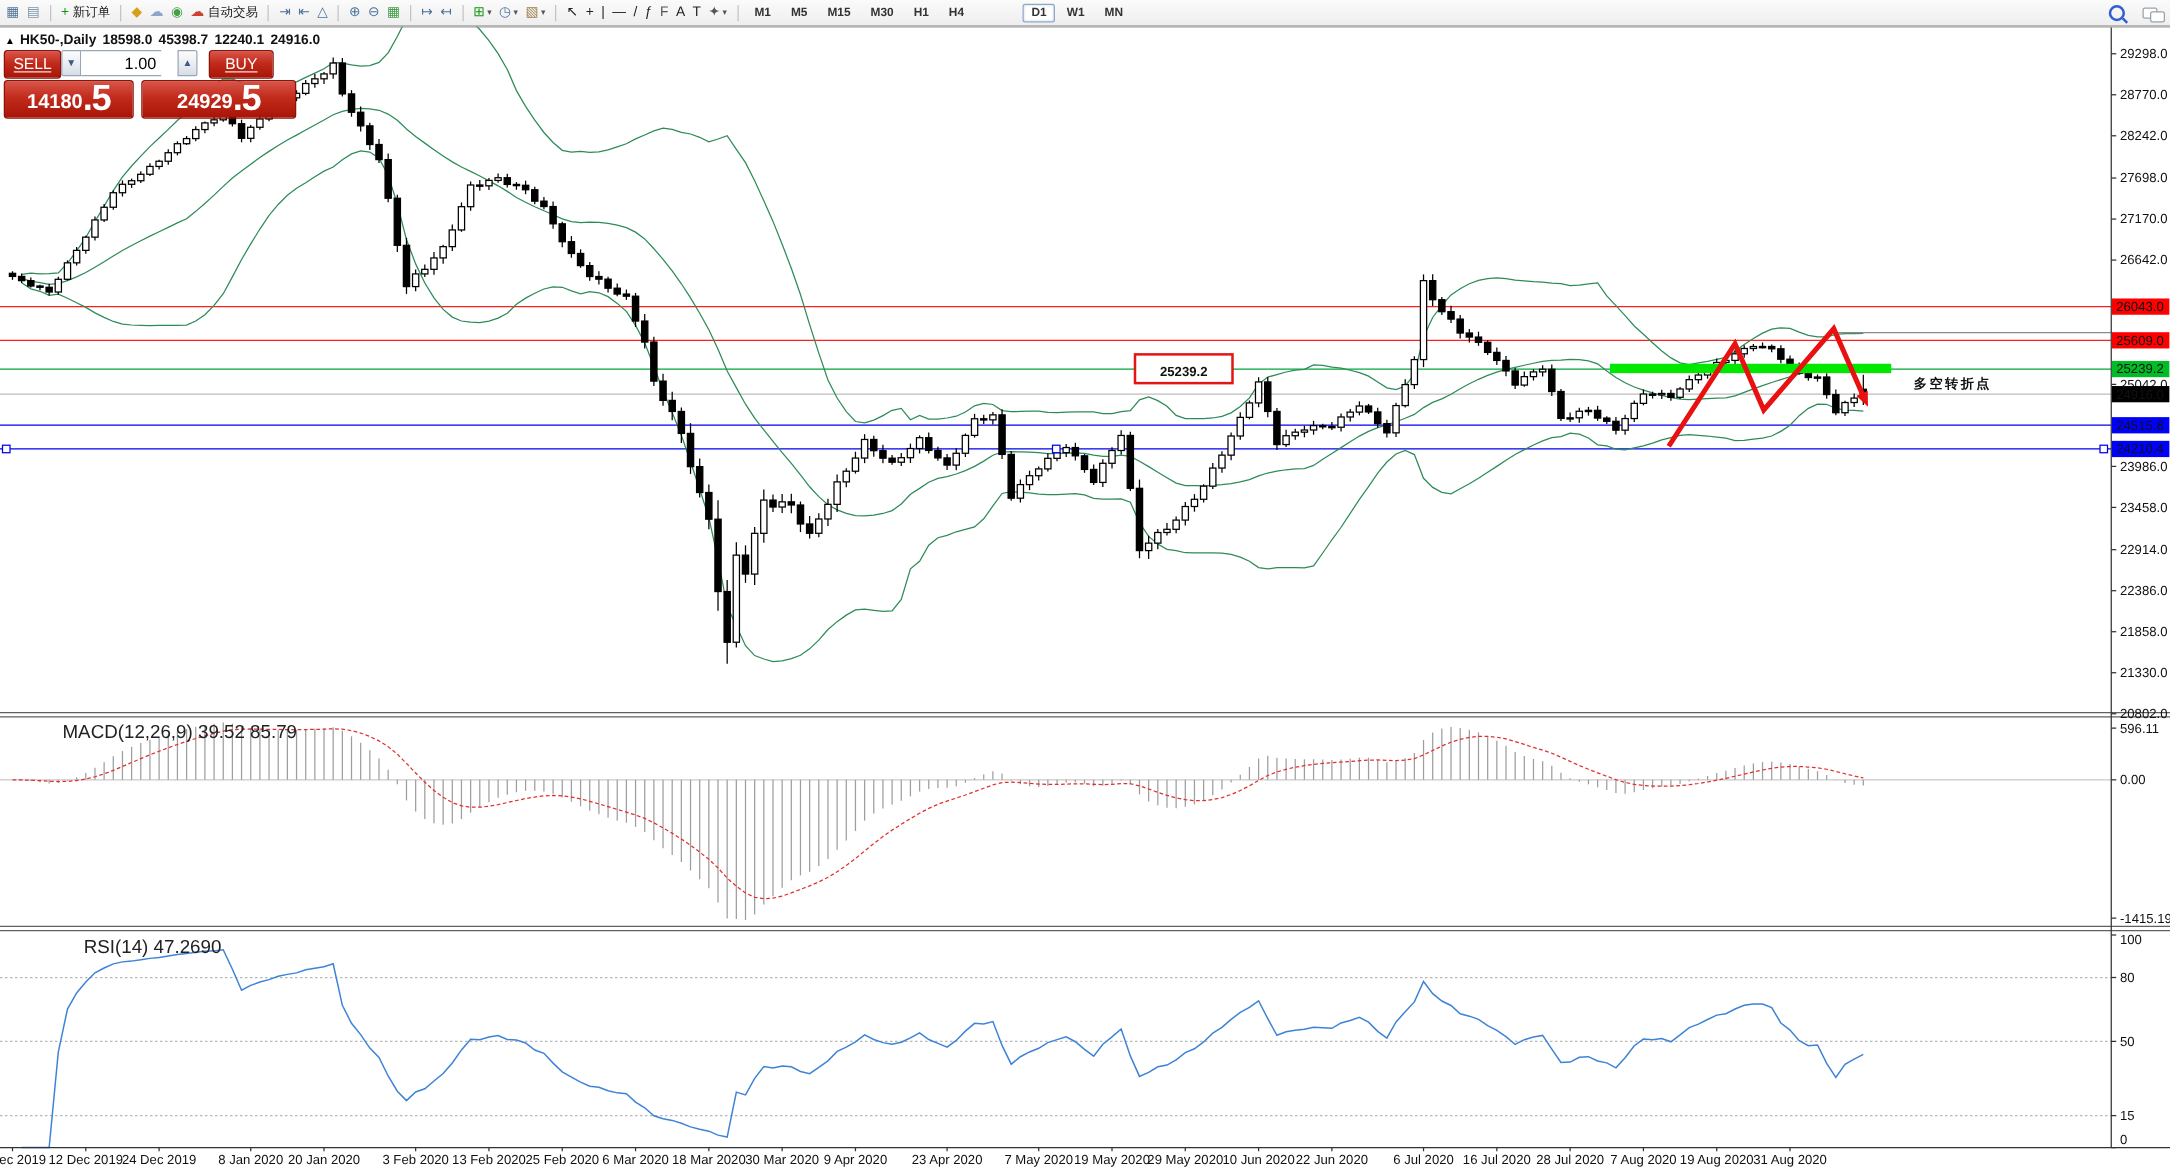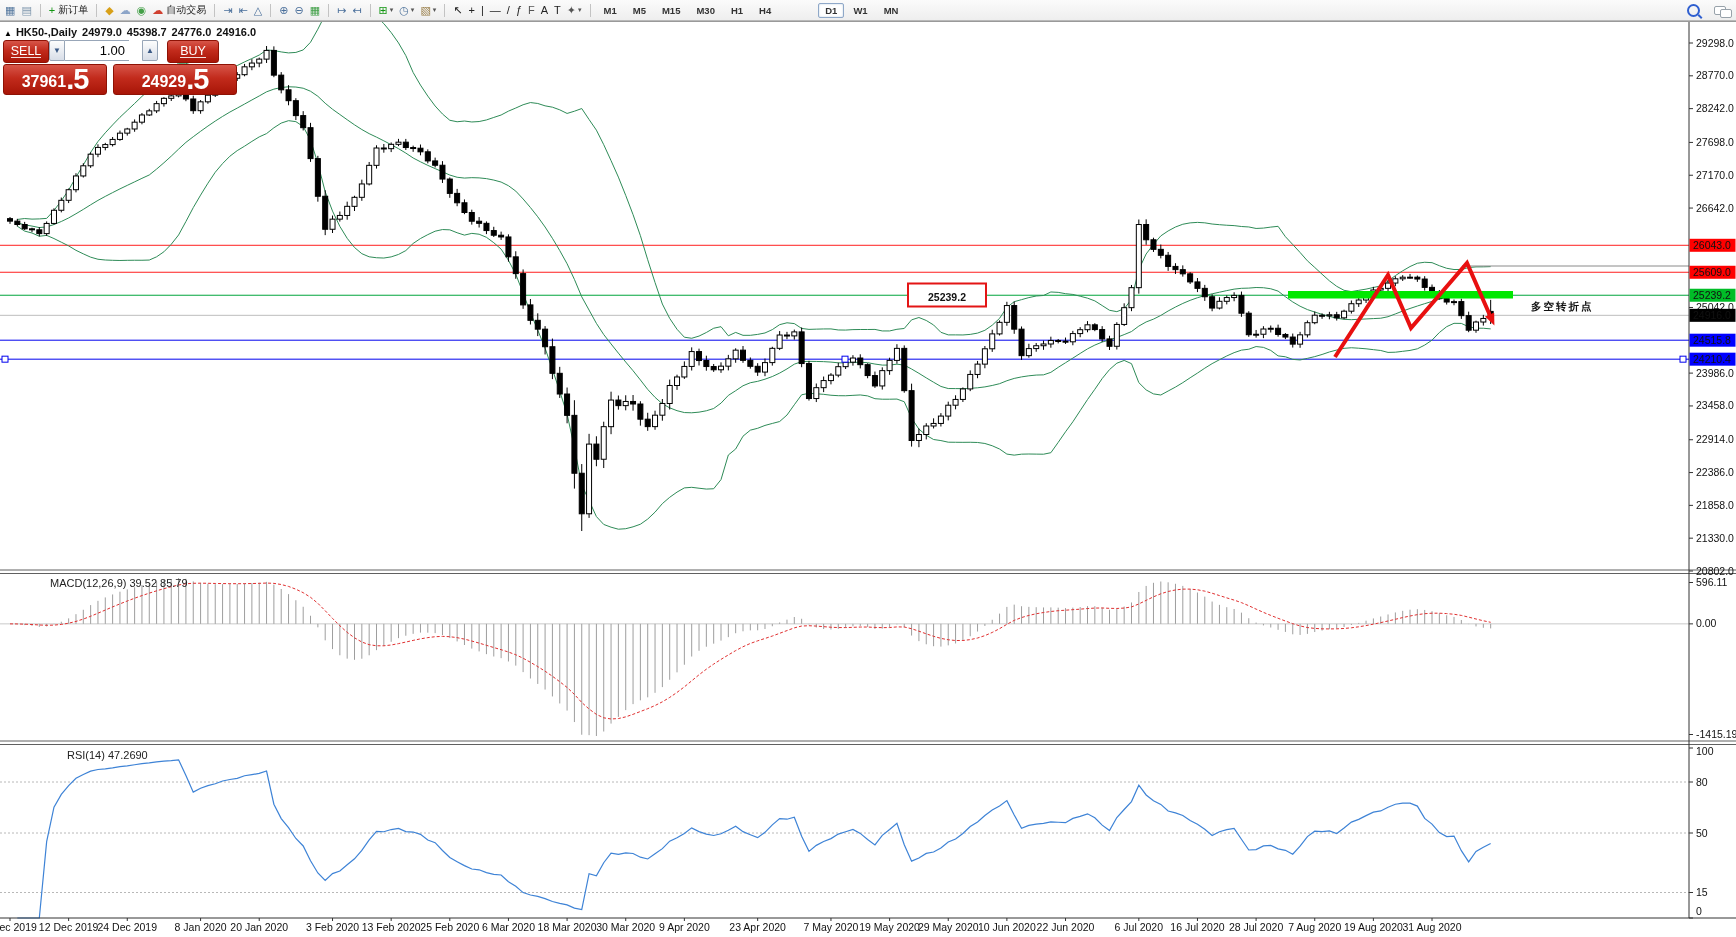--- a/index.html
+++ b/index.html
@@ -19,21 +19,21 @@
   .tb-right{margin-left:auto;display:flex;align-items:center;padding-right:10px;gap:14px;}
   .icon-search{width:9px;height:9px;border:2px solid #2f5fd0;border-radius:50%;position:relative;display:inline-block;}
   .icon-search::after{content:'';position:absolute;width:2px;height:5px;background:#2f5fd0;transform:rotate(-45deg);right:-3px;bottom:-4px;}
   .icon-chat{width:10px;height:7px;border:1px solid #98a2aa;border-radius:2px;position:relative;display:inline-block;background:#fff;}
   .icon-chat::after{content:'';position:absolute;left:5px;top:2px;width:10px;height:7px;border:1px solid #98a2aa;border-radius:2px;background:#fff;}
   
   #cv{position:absolute;left:0;top:0;}
   .chart-title{position:absolute;left:4px;top:26px;font-size:11px;font-weight:bold;color:#111;z-index:20;}
   .chart-title .tri{font-size:8px;margin-right:4px;color:#000;}
   .chart-title span.num{margin-left:5px;}
-  .ind-label{position:absolute;font-size:11px;color:#222;z-index:20;padding-left:47px;}
+  .ind-label{position:absolute;font-size:15px;color:#222;z-index:20;padding-left:47px;}
   
   .trade-panel{position:absolute;left:3px;top:40px;width:214px;height:55px;z-index:30;text-decoration:underline;}
   .tp-red{background:linear-gradient(#d75549 0%,#c22b1c 45%,#a81507 100%);border:1px solid #8e1205;border-radius:3px;color:#fff;}
   .tp-btn{position:absolute;top:0;height:21px;display:flex;align-items:center;justify-content:center;font-size:12.5px;}
   .tp-btn span{border-bottom:1px solid rgba(255,255,255,.85);padding-bottom:0px;line-height:12px;}
   .tp-sell{left:0;width:44px;}
   .tp-buy{left:164px;width:50px;}
   .tp-spin{position:absolute;top:0;height:21px;background:linear-gradient(#fdfdfd,#d8dee8);border:1px solid #98a6b8;
     display:flex;align-items:center;justify-content:center;font-size:8px;color:#3b5a86;box-sizing:border-box;}
   .tp-spin-down{left:46px;width:16px;border-radius:2px 0 0 2px;}
@@ -944,35 +944,35 @@
         <line x1="1314.74" y1="918" x2="1314.74" y2="921" stroke="#333"></line>
         <text x="1314.74" y="931" text-anchor="middle">7 Aug 2020</text>
         <line x1="1373.38" y1="918" x2="1373.38" y2="921" stroke="#333"></line>
         <text x="1373.38" y="931" text-anchor="middle">19 Aug 2020</text>
         <line x1="1432.02" y1="918" x2="1432.02" y2="921" stroke="#333"></line>
         <text x="1432.02" y="931" text-anchor="middle">31 Aug 2020</text>
       </g>
     </svg>
 
   <div class="chart-title">
-    <span class="tri">▲</span><span>HK50-,Daily</span><span class="num">24979.0</span><span class="num">45398.7</span><span class="num">24776.0</span><span class="num">24916.0</span>
+    <span class="tri">▲</span><span>HK50-,Daily</span><span class="num">18598.0</span><span class="num">45398.7</span><span class="num">12240.1</span><span class="num">24916.0</span>
   </div>
 
   <div class="trade-panel">
     <div class="tp-btn tp-sell tp-red">
         <span>SELL</span>
       </div>
     <div class="tp-spin tp-spin-down">▼</div>
     <input class="tp-vol" value="1.00" style="">
     <div class="tp-spin tp-spin-up">▲</div>
     <div class="tp-btn tp-buy tp-red">
         <span>BUY</span>
       </div>
     <div class="tp-price tp-bid tp-red">
-      <span class="main">37961</span>
+      <span class="main">14180</span>
         <span class="big">.5</span>
     </div>
     <div class="tp-price tp-ask tp-red">
       <span class="main">24929</span>
         <span class="big">.5</span>
     </div>
   </div>
 
   <div class="ind-label" style="left:3px;top:577px;">
     <span>MACD(12,26,9)</span>&nbsp;<span>39.52 85.79</span>

